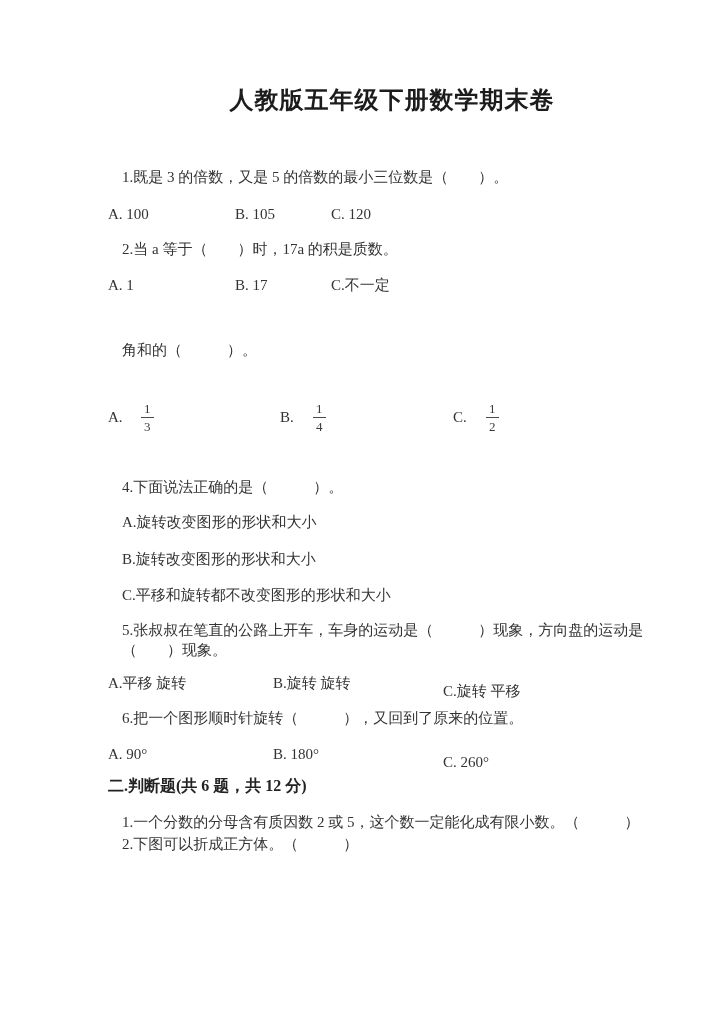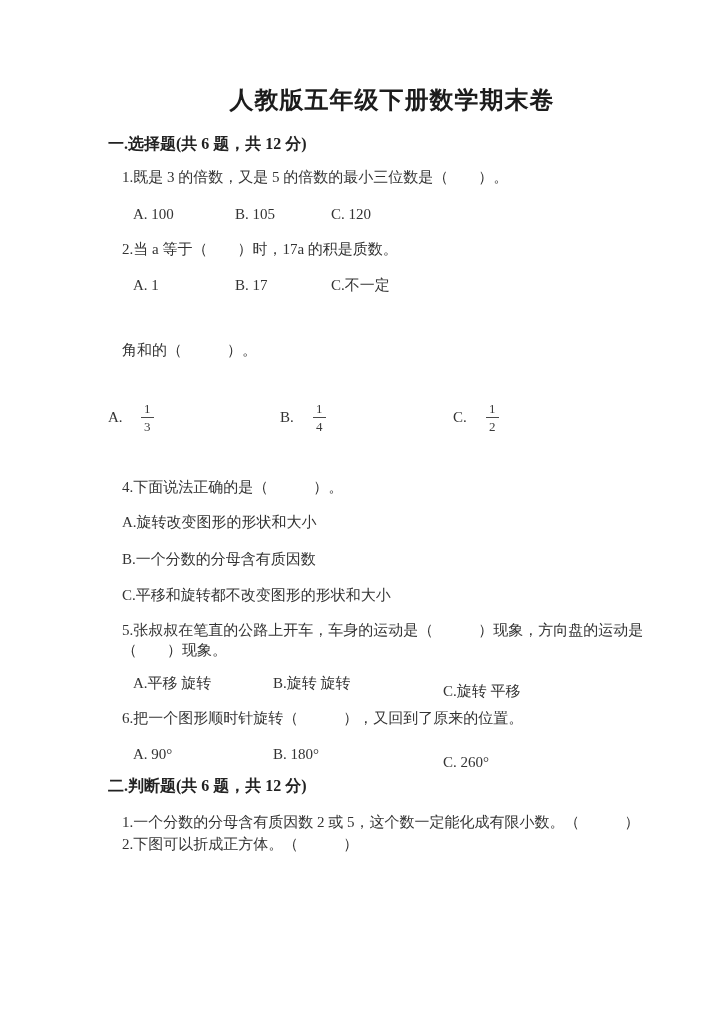--- a/index.html
+++ b/index.html
@@ -48,21 +48,21 @@
     width: 720px;
     height: 18px;
   }
   .row .opt {
     position: absolute;
     top: 0;
     font-size: 15px;
     line-height: 17px;
     white-space: pre-wrap;
   }
-  .row .a { left: 108px; margin-left: 25px; }
+  .row .a { left: 108px; }
   .row.narrow .b { left: 219px; margin-left: 16px; }
   .row.narrow .c { left: 331px; }
   .row.wide .b { left: 273px; }
   .row.wide .c { left: 443px; margin-top: 8px; }
   .fracrow {
     position: absolute;
     left: 0;
     width: 720px;
     height: 36px;
   }
@@ -91,21 +91,20 @@
   .frac-b { left: 313px; }
   .frac-c { left: 486px; }
 </style>
 </head>
 <body>
 
 <div class="page">
 
   <h1 class="title">人教版五年级下册数学期末卷</h1>
 
-  <div class="heading" style="top:135px">一.选择题(共 6 题，共 12 分)</div>
 
   <div class="line" style="top:169px">1.既是 3 的倍数，又是 5 的倍数的最小三位数是（　　）。</div>
   <div class="row narrow" style="top:206px">
     <span class="opt a">A. 100</span>
     <span class="opt b">B. 105</span>
     <span class="opt c">C. 120</span>
   </div>
 
   <div class="line" style="top:241px">2.当 a 等于（　　）时，17a 的积是质数。</div>
   <div class="row narrow" style="top:277px">
@@ -128,21 +127,21 @@
     </span>
     <span class="lbl lbl-c">C.</span>
     <span class="frac frac-c">
       <span class="num">1</span>
       <span class="den">2</span>
     </span>
   </div>
 
   <div class="line" style="top:479px">4.下面说法正确的是（　　　）。</div>
   <div class="line" style="top:514px">A.旋转改变图形的形状和大小</div>
-  <div class="line" style="top:551px">B.一个分数的分母含有质因数</div>
+  <div class="line" style="top:551px">B.旋转改变图形的形状和大小</div>
   <div class="line" style="top:587px">C.平移和旋转都不改变图形的形状和大小</div>
 
   <div class="line" style="top:622px">5.张叔叔在笔直的公路上开车，车身的运动是（　　　）现象，方向盘的运动是</div>
   <div class="line" style="top:642px">（　　）现象。</div>
   <div class="row wide" style="top:675px">
     <span class="opt a">A.平移 旋转</span>
     <span class="opt b">B.旋转 旋转</span>
     <span class="opt c">C.旋转 平移</span>
   </div>
 

